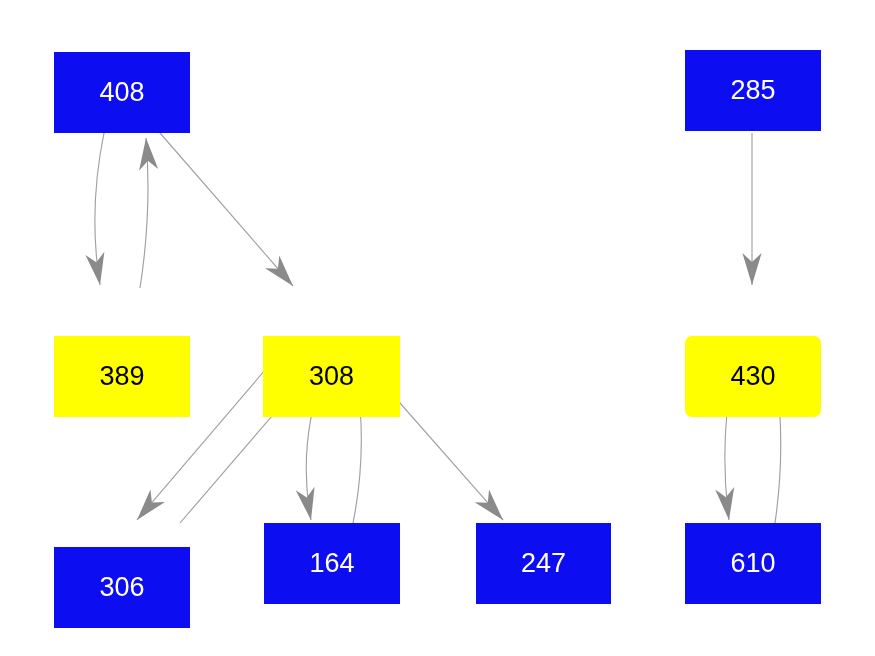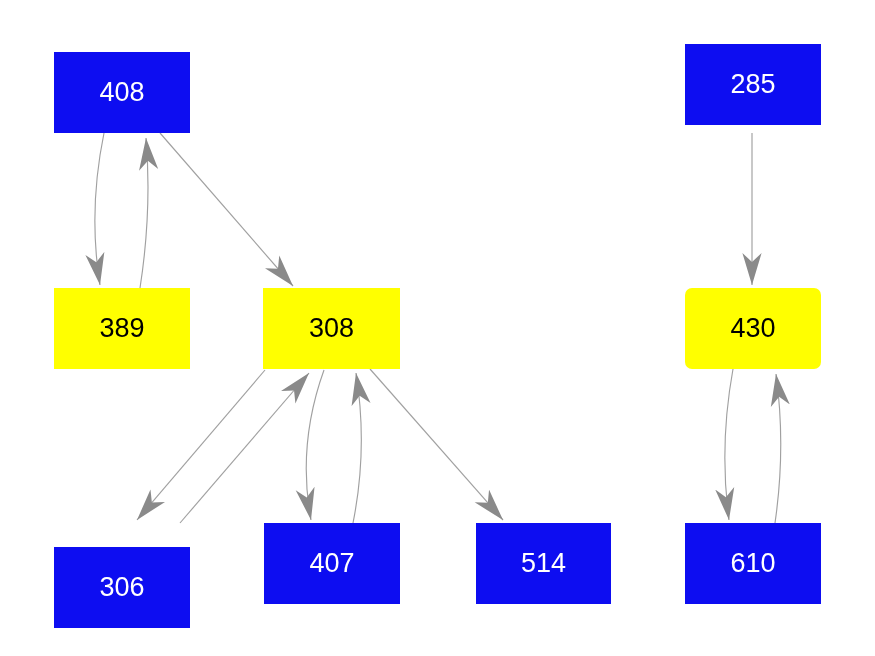--- a/index.html
+++ b/index.html
@@ -40,20 +40,21 @@
     line-height: 1;
     user-select: none;
   }
   .node.blue {
     background: var(--blue-node, #0d0df1);
     color: var(--text-on-blue, #ffffff);
   }
   .node.yellow {
     background: var(--yellow-node, #ffff00);
     color: var(--text-on-yellow, #000000);
+    margin-top: 48px;
   }
 </style>
 </head>
 <body>
 
 <div class="graph-canvas">
   <svg class="edge-layer" xmlns="http://www.w3.org/2000/svg" viewBox="0 0 875 656">
     <defs>
       <marker id="arrow" markerUnits="userSpaceOnUse" markerWidth="32" markerHeight="20" viewBox="0 0 30 18" refX="30" refY="9" orient="auto">
         <path class="arrowhead" d="M0,0 L30,9 L0,18 L8.5,9 Z"></path>
@@ -70,38 +71,38 @@
         <path d="M 353 523 Q 368 448 356 373" class="edge" marker-end="url(#arrow)"></path>
         <path d="M 370 369 L 503 520" class="edge" marker-end="url(#arrow)"></path>
         <path d="M 733 369 Q 719 446 729 520" class="edge" marker-end="url(#arrow)"></path>
         <path d="M 775 523 Q 786 447 776 374" class="edge" marker-end="url(#arrow)"></path>
       </g>
   </svg>
   <div>
       <div class="node blue" style="left: 54px; top: 52px; width: 136px; height: 81px;">
         <span>408</span>
       </div>
-      <div class="node blue" style="left: 685px; top: 44px; width: 136px; height: 81px;">
+      <div class="node blue" style="left: 685px; top: 50px; width: 136px; height: 81px;">
         <span>285</span>
       </div>
       <div class="node yellow" style="left: 54px; top: 288px; width: 136px; height: 81px;">
         <span>389</span>
       </div>
       <div class="node yellow" style="left: 263px; top: 288px; width: 137px; height: 81px;">
         <span>308</span>
       </div>
       <div class="node yellow" style="left: 685px; top: 288px; width: 136px; height: 81px; border-radius: 7px;">
         <span>430</span>
       </div>
       <div class="node blue" style="left: 54px; top: 523px; width: 136px; height: 81px; margin-top: 24px;">
         <span>306</span>
       </div>
       <div class="node blue" style="left: 264px; top: 523px; width: 136px; height: 81px;">
-        <span>407</span>
+        <span>164</span>
       </div>
       <div class="node blue" style="left: 476px; top: 523px; width: 135px; height: 81px;">
-        <span>514</span>
+        <span>247</span>
       </div>
       <div class="node blue" style="left: 685px; top: 523px; width: 136px; height: 81px;">
         <span>610</span>
       </div>
     </div>
 </div>
 
 </body></html>

